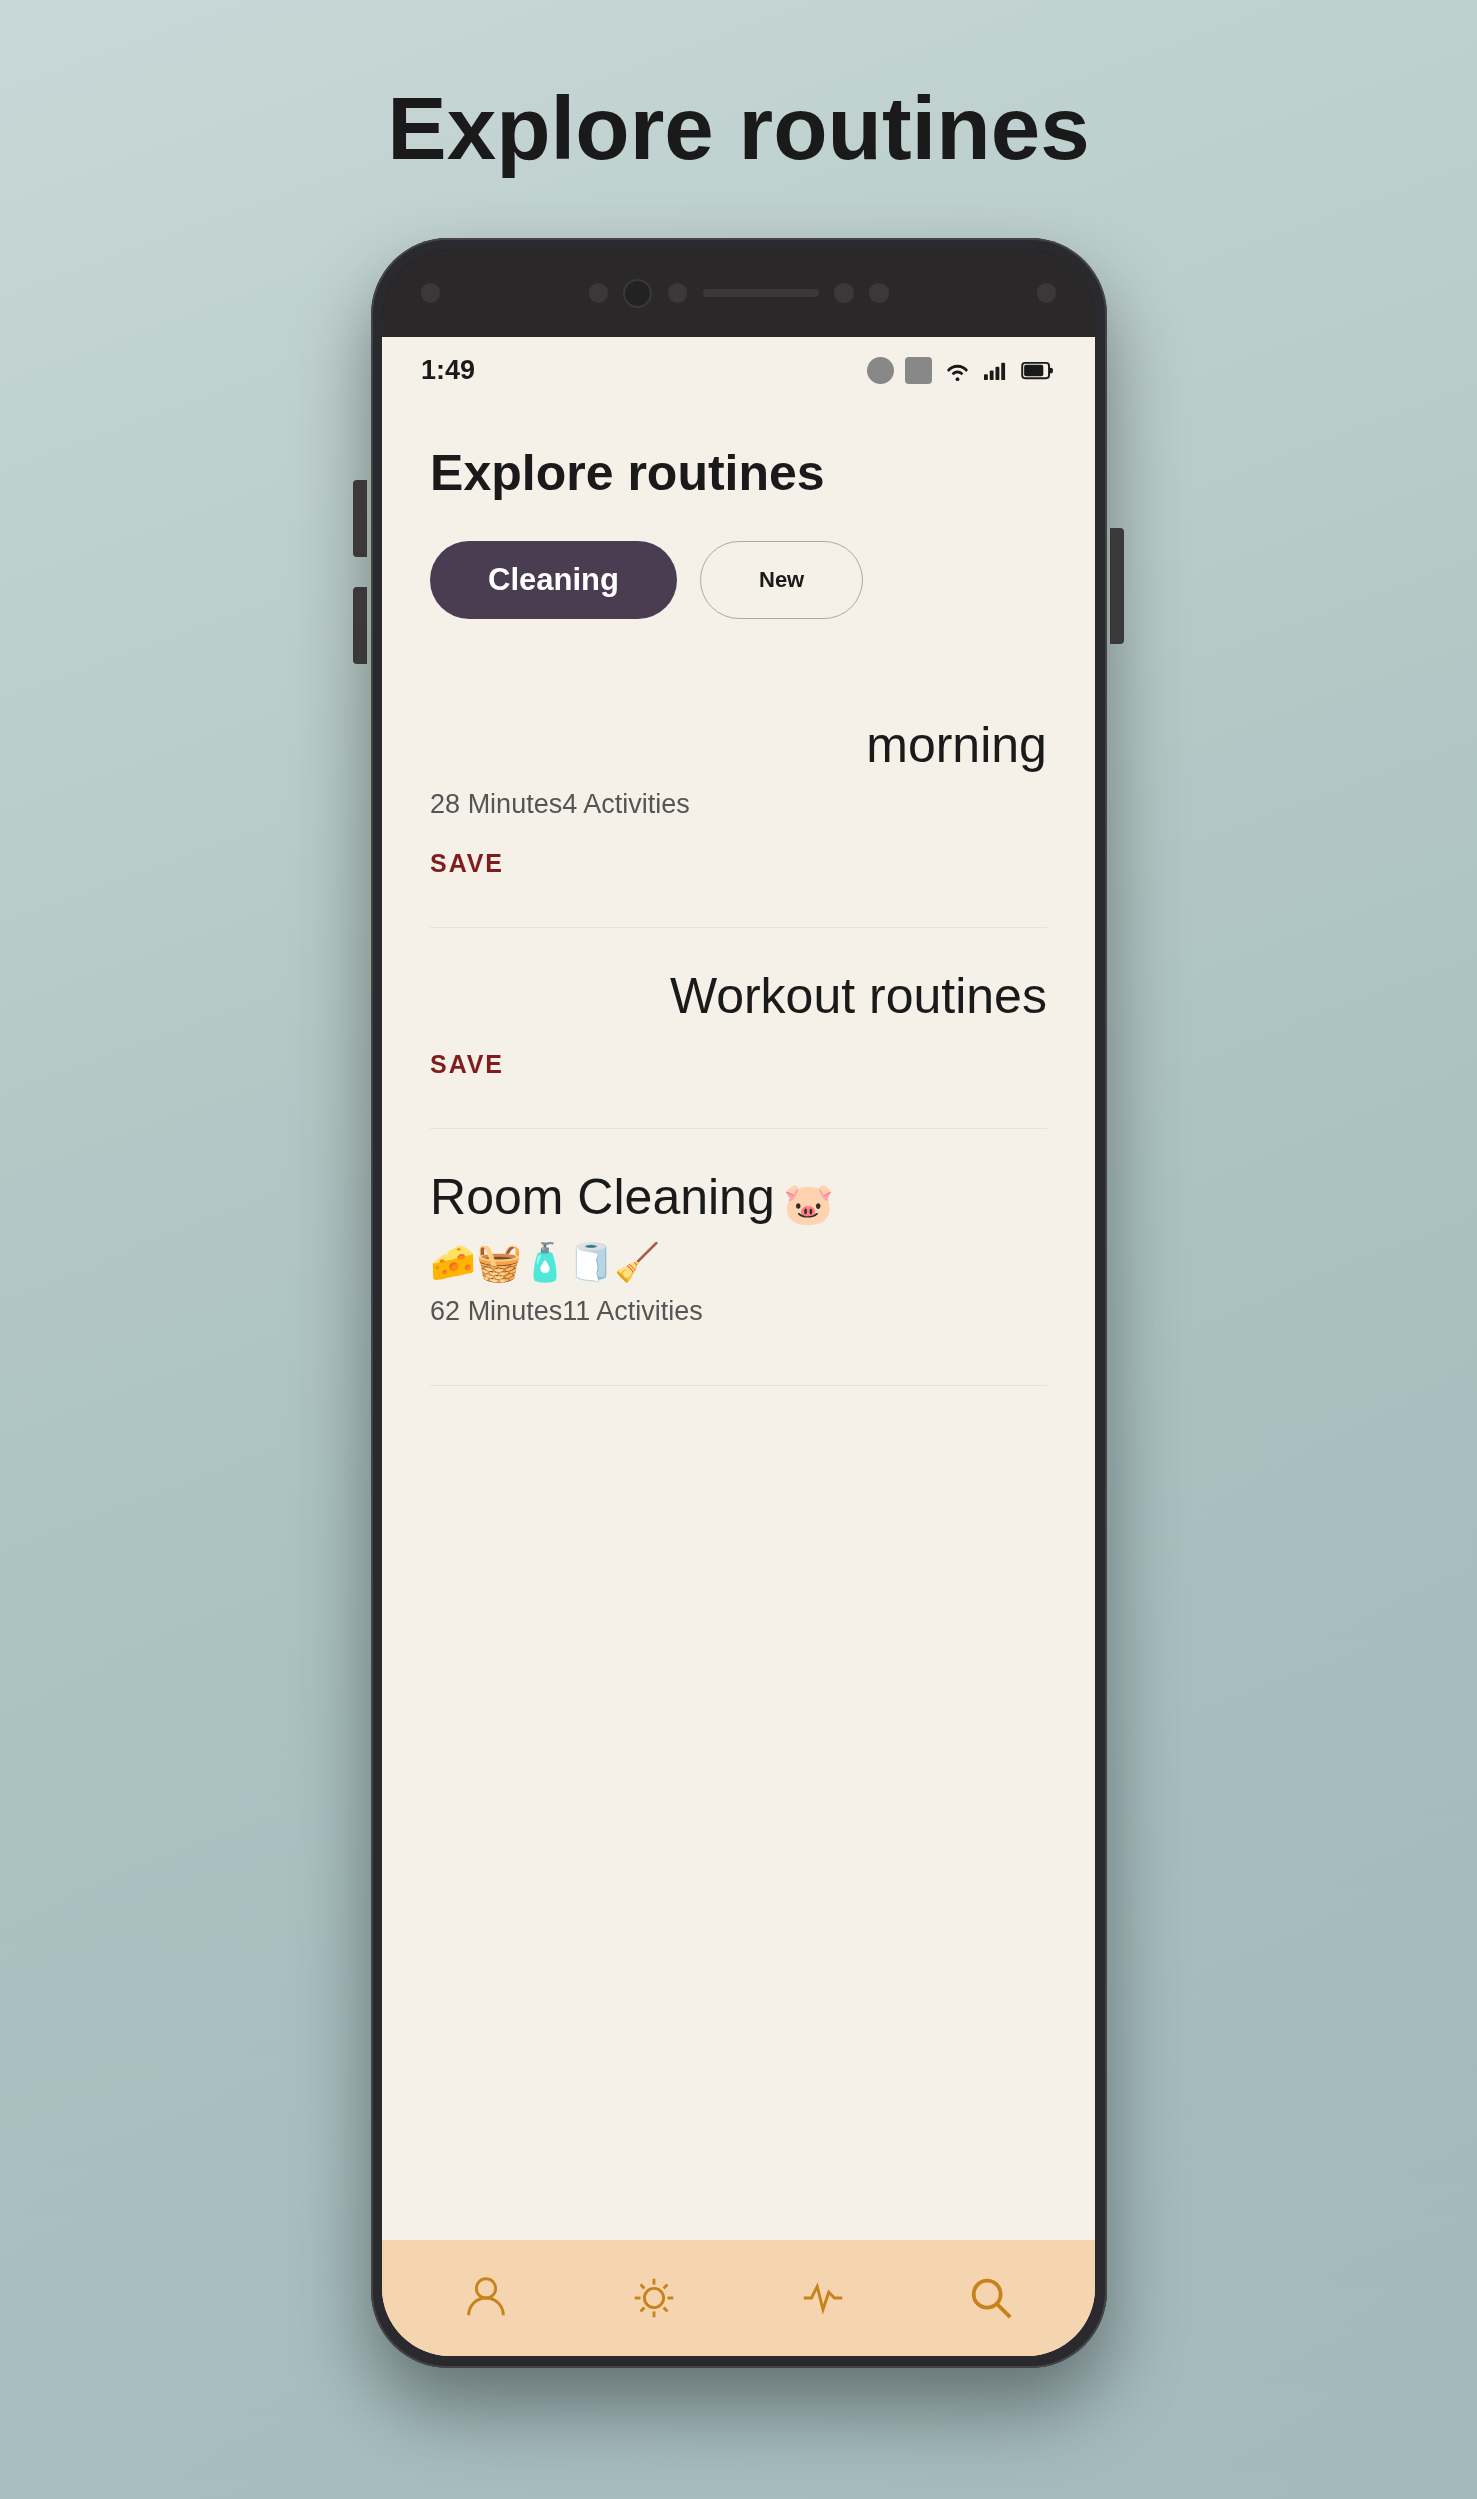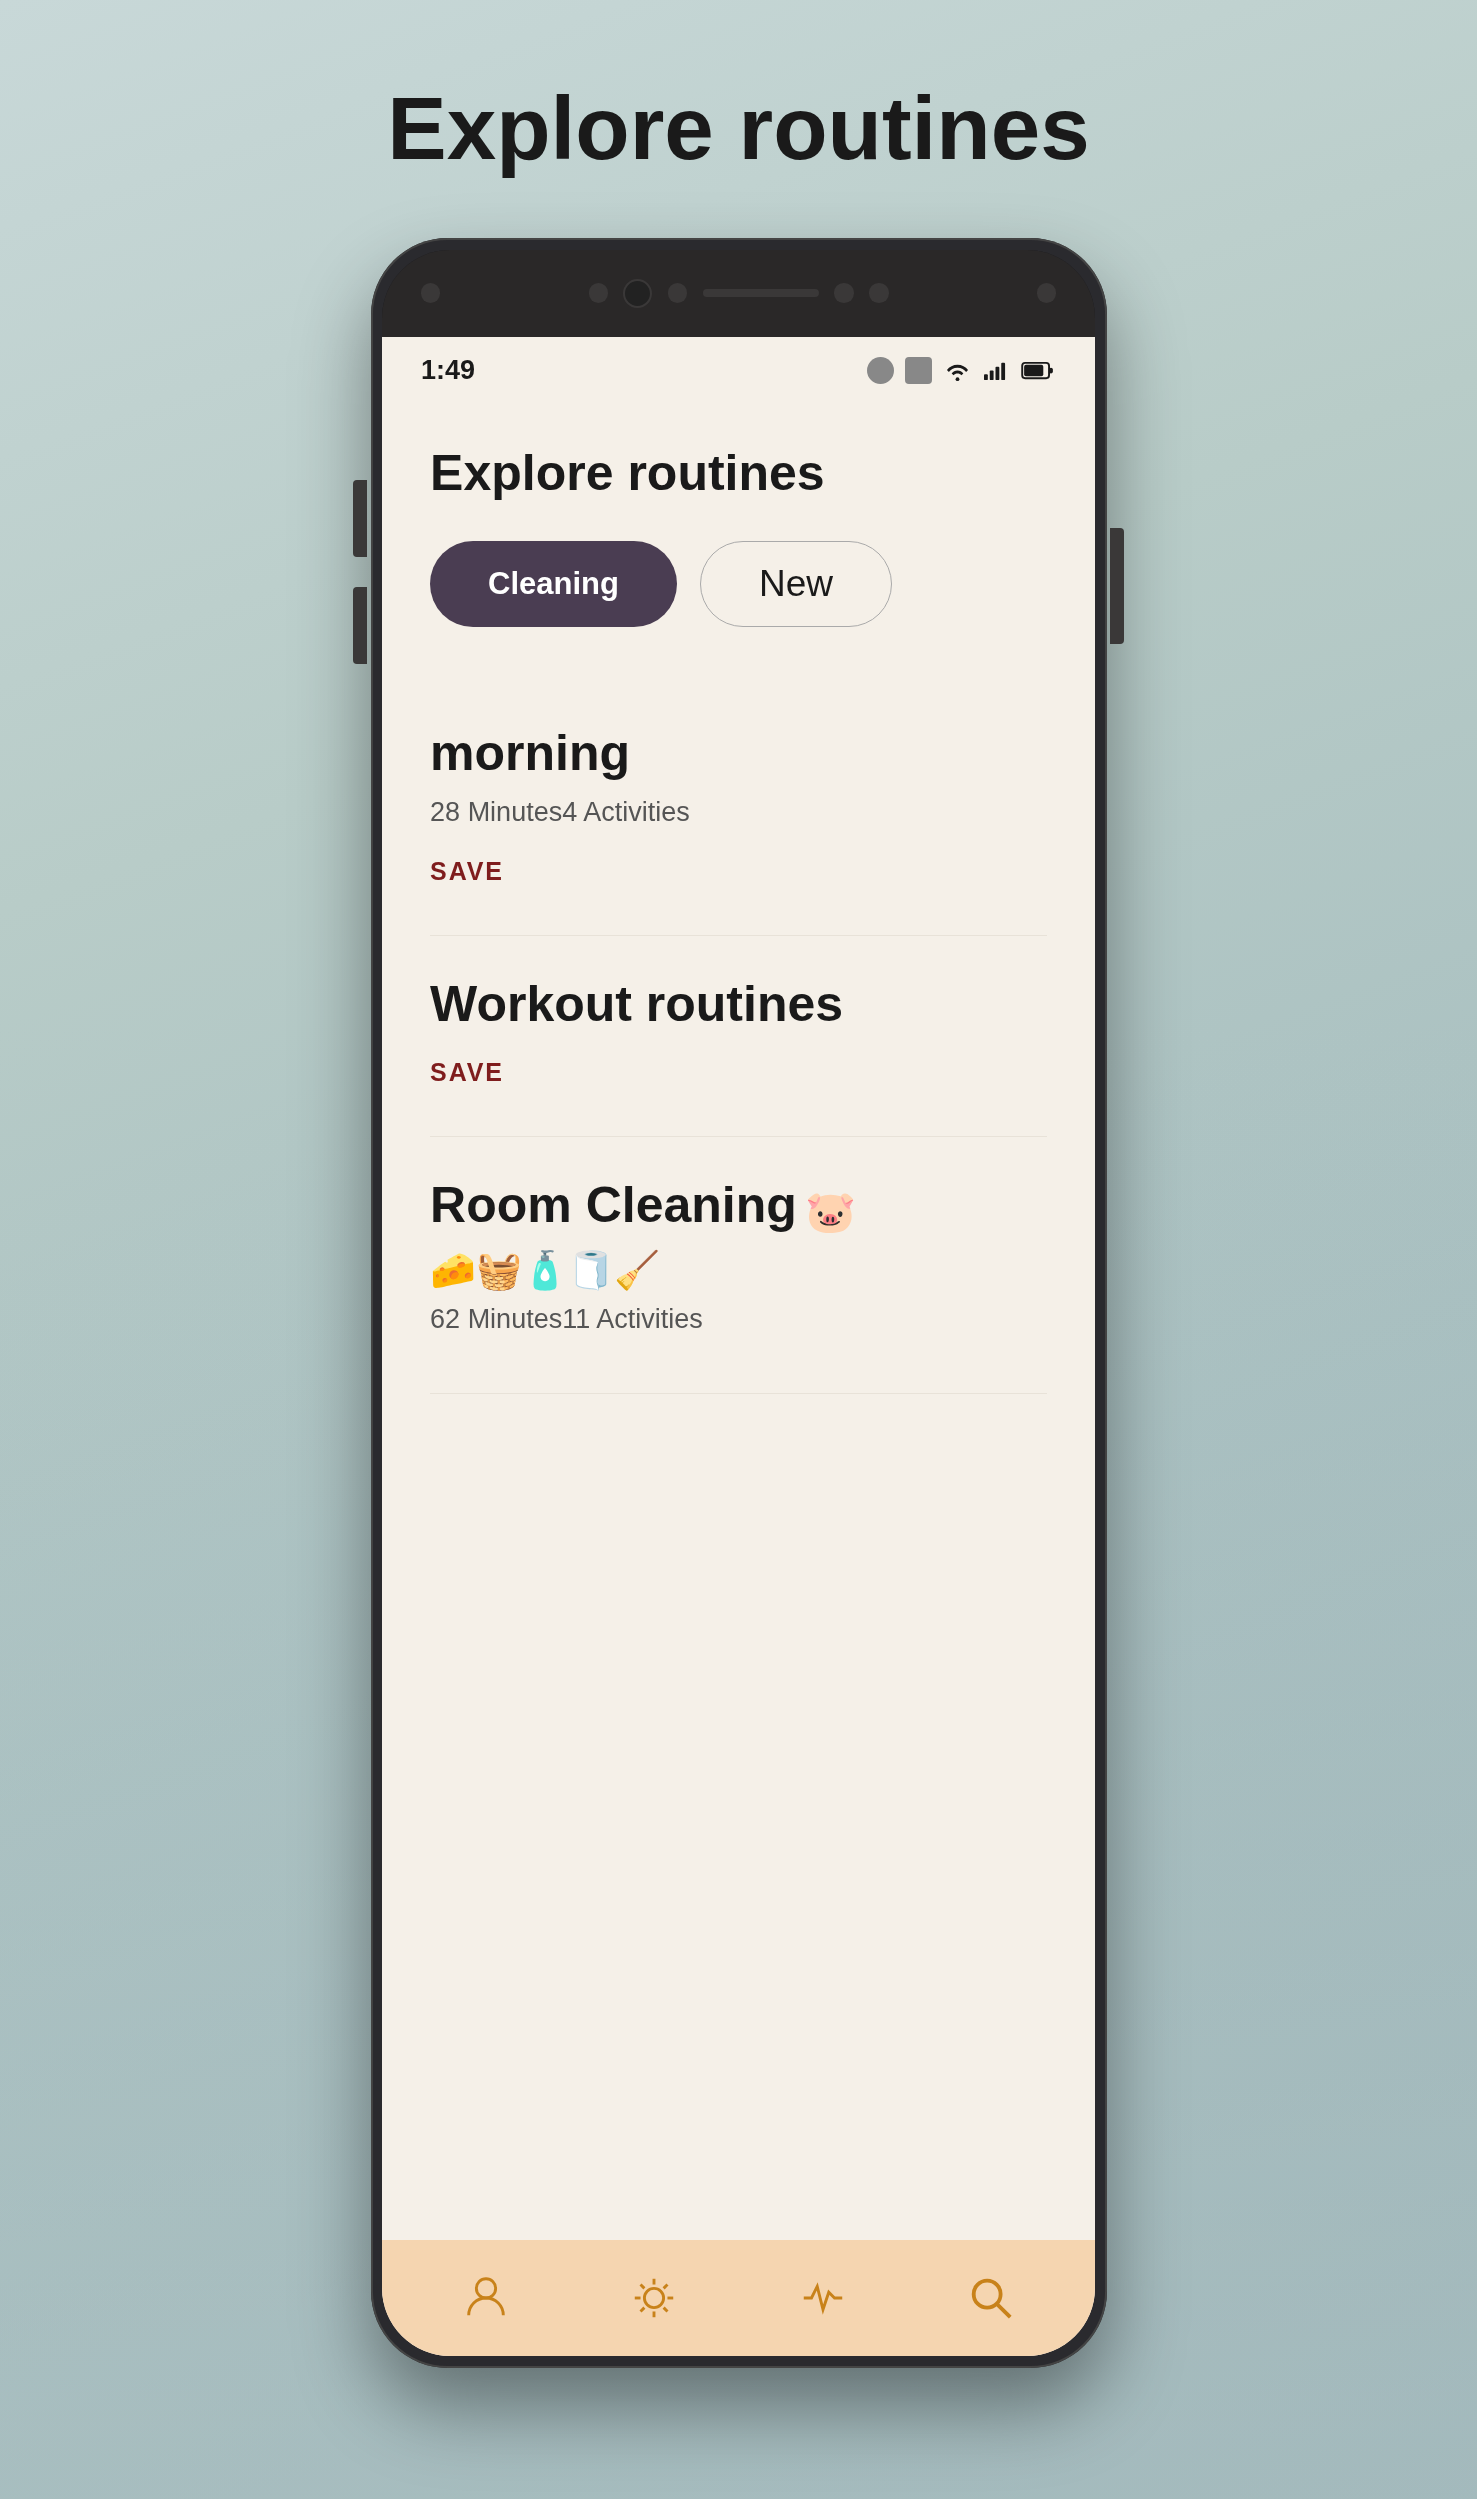--- a/index.html
+++ b/index.html
@@ -171,37 +171,38 @@
       font-weight: 600;
       cursor: pointer;
     }
 
     .filter-btn-new {
       background: transparent;
       color: #1a1a1a;
       border: 1.9px solid #aaa;
       border-radius: 48px;
       padding: 21px 58px;
-      font-size: 37px;
-      font-weight: 400;
+      font-size: 22px;
+      font-weight: 700;
       cursor: pointer;
     }
 
     
     .routine-card {
       background: #f5f0e8;
       padding: 39px 0;
       border-bottom: 1px solid #e8e2d8;
     }
 
     .routine-name {
       font-size: 50px;
-      font-weight: 700;
+      font-weight: 400;
       color: #1a1a1a;
       margin-bottom: 15.5px;
+      text-align: right;
     }
 
     .routine-meta {
       display: flex;
       font-size: 27px;
       color: #555;
       margin-bottom: 19.4px;
     }
 
     .routine-save {

